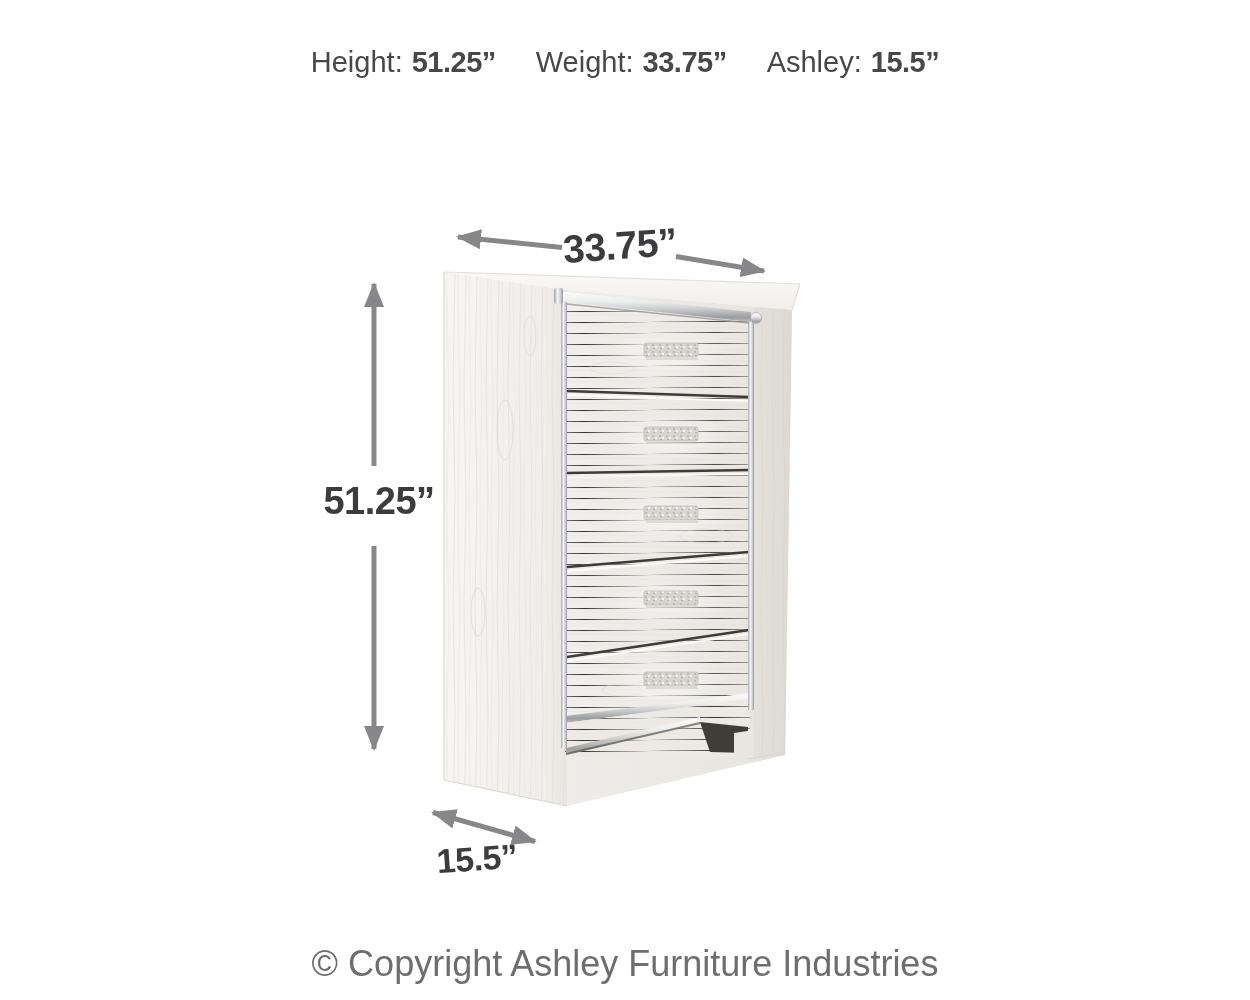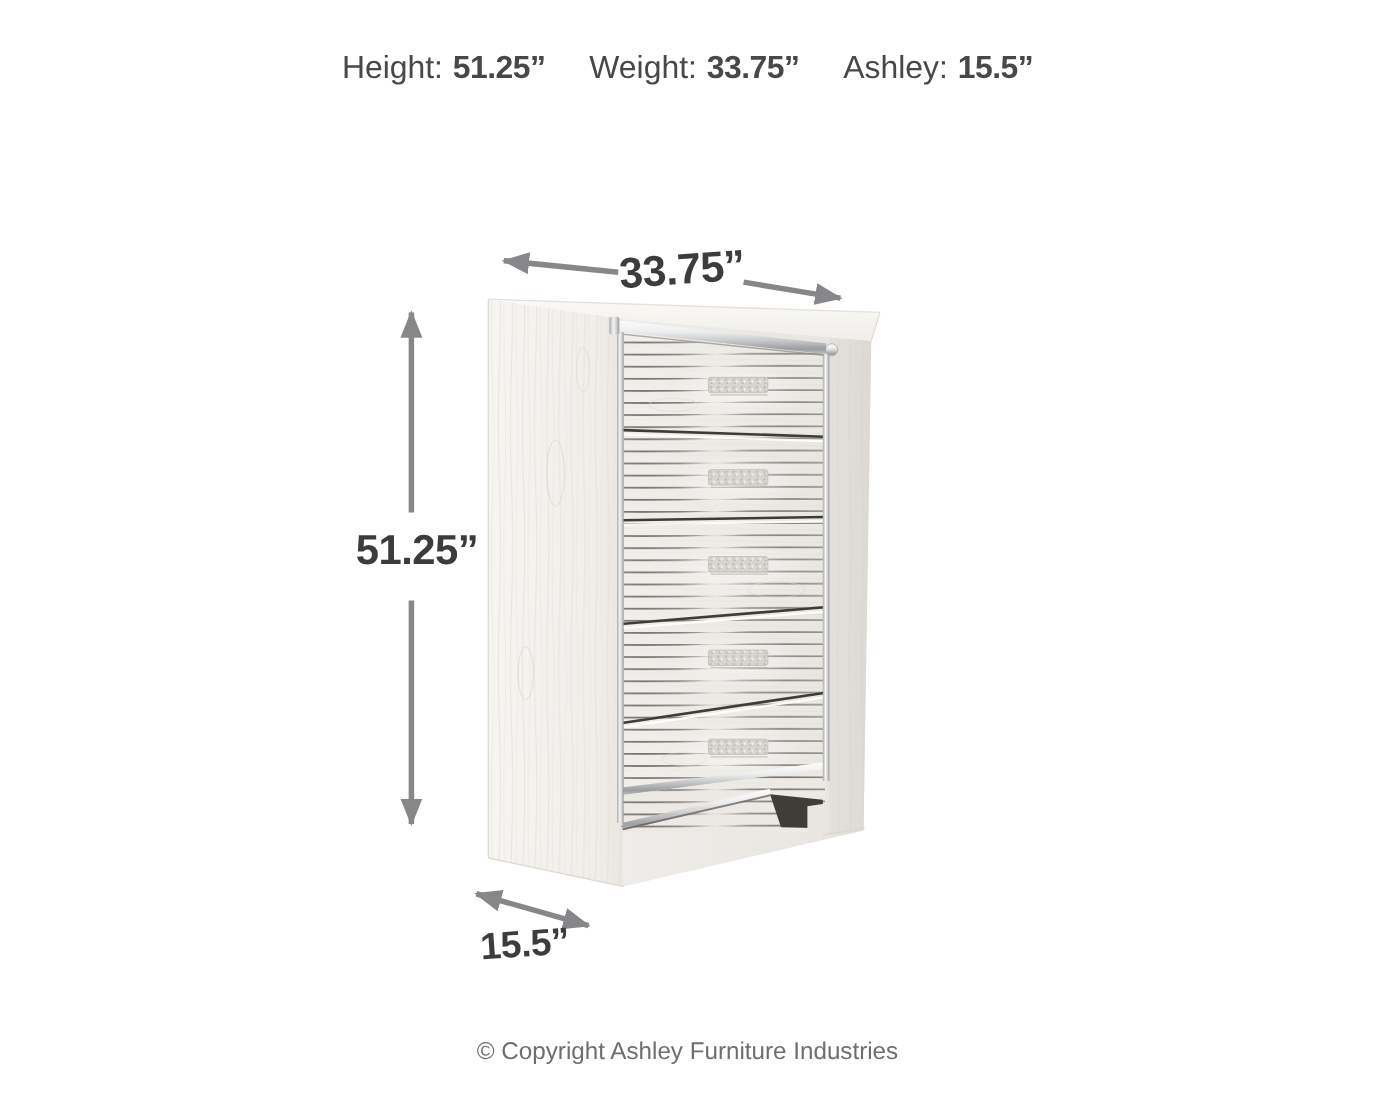--- a/index.html
+++ b/index.html
@@ -15,21 +15,21 @@
   .spec-label{font-weight:400;}
   .spec-value{font-weight:700;margin-left:9px;letter-spacing:-0.5px;}
 
   .dim-label{position:absolute;font-weight:700;color:#3c3c3e;
              transform:translate(-50%,-50%);white-space:nowrap;letter-spacing:-0.5px;}
   .dim-width{left:620px;top:246px;font-size:39px;transform:translate(-50%,-50%) rotate(-4deg);}
   .dim-height{left:379px;top:501px;font-size:38px;}
   .dim-depth{left:477px;top:859px;font-size:34px;transform:translate(-50%,-50%) rotate(-4deg);}
 
   .copyright{position:absolute;left:0;top:943px;width:1250px;text-align:center;
-             font-size:22px;color:#6d6e71;font-weight:400;}
+             font-size:36px;color:#6d6e71;font-weight:400;}
 </style>
 </head>
 <body>
 
 <div class="stage">
 
   <div class="specs">
     <div class="spec">
       <span class="spec-label">Height:</span>
       <span class="spec-value">51.25”</span>

